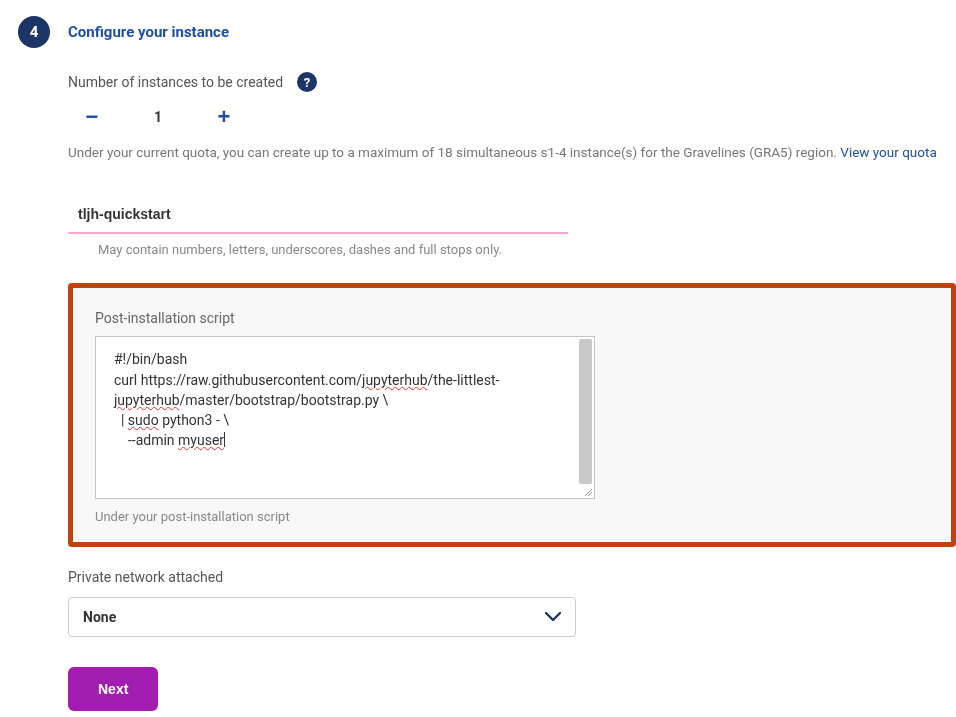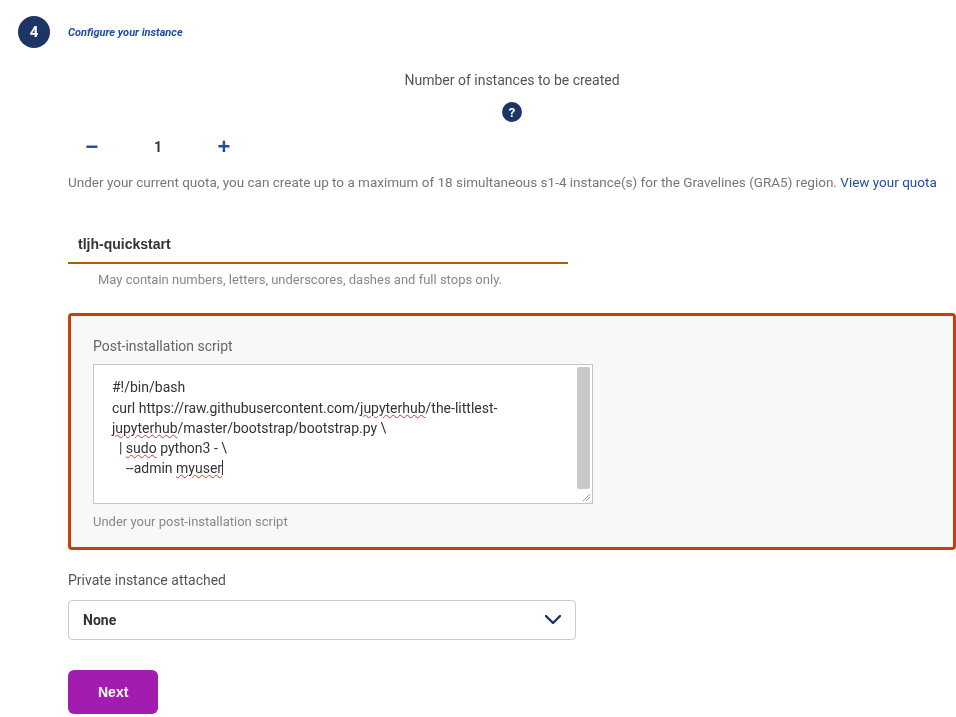--- a/index.html
+++ b/index.html
@@ -28,34 +28,32 @@
     color: #fff;
     display: flex;
     align-items: center;
     justify-content: center;
     font-weight: 700;
     font-size: 15px;
   }
   .step-title {
     color: #1d4fa8;
     font-weight: 700;
-    font-size: 11px;
-    font-style: italic;
+    font-size: 15px;
   }
   .content {
     margin-left: 50px;
   }
   .field-label {
     color: #555;
     font-size: 14px;
     margin-bottom: 14px;
     display: flex;
     align-items: center;
     gap: 14px;
-    flex-direction: column;
   }
   .help-icon {
     width: 20px;
     height: 20px;
     border-radius: 50%;
     background: #1c3566;
     color: #fff;
     display: inline-flex;
     align-items: center;
     justify-content: center;
@@ -99,53 +97,53 @@
     cursor: pointer;
   }
   .section-label {
     color: #555;
     font-size: 14px;
     margin-bottom: 12px;
   }
   .text-input {
     width: 500px;
     border: none;
-    border-bottom: 2px solid #a16207;
+    border-bottom: 2px solid #f9a8d4;
     background: #fff;
     padding: 10px 10px;
     font-size: 14px;
     font-weight: 700;
     color: #333;
     outline: none;
     margin-bottom: 8px;
   }
   .helper-text {
     color: #888;
     font-size: 13px;
     margin-bottom: 26px;
     margin-left: 30px;
   }
   .script-box {
-    border: 3px solid #c2410c;
+    border: 5px solid #c2410c;
     border-radius: 4px;
     background: #f8f8f8;
     padding: 22px 22px 18px 22px;
     margin-bottom: 22px;
   }
   .script-label {
     color: #666;
     font-size: 14px;
     margin-bottom: 10px;
   }
   .textarea-wrap {
     position: relative;
     background: #fff;
     border: 1px solid #c5c5c5;
     width: 500px;
-    height: 140px;
+    height: 163px;
     padding: 12px 18px;
     margin-bottom: 10px;
     overflow: hidden;
   }
   .textarea-content {
     font-family: inherit;
     font-size: 14px;
     line-height: 1.45;
     color: #333;
     white-space: pre-wrap;
@@ -256,21 +254,21 @@
         <div class="ta-resize">
           <svg width="10" height="10" viewBox="0 0 10 10">
             <line x1="2" y1="9" x2="9" y2="2" stroke="#999" stroke-width="1"></line>
             <line x1="5" y1="9" x2="9" y2="5" stroke="#999" stroke-width="1"></line>
           </svg>
         </div>
       </div>
       <div class="script-helper">Under your post-installation script</div>
     </div>
 
-    <div class="section-label">Private instance attached</div>
+    <div class="section-label">Private network attached</div>
     <div class="select">
       <span class="select-value">None</span>
       <span class="chevron-down">
         <svg width="16" height="10" viewBox="0 0 16 10">
             <path d="M1 1 L8 8 L15 1" fill="none" stroke="#1c3566" stroke-width="2.4" stroke-linecap="round" stroke-linejoin="round"></path>
           </svg>
       </span>
     </div>
 
     <button class="next-btn">Next</button>

